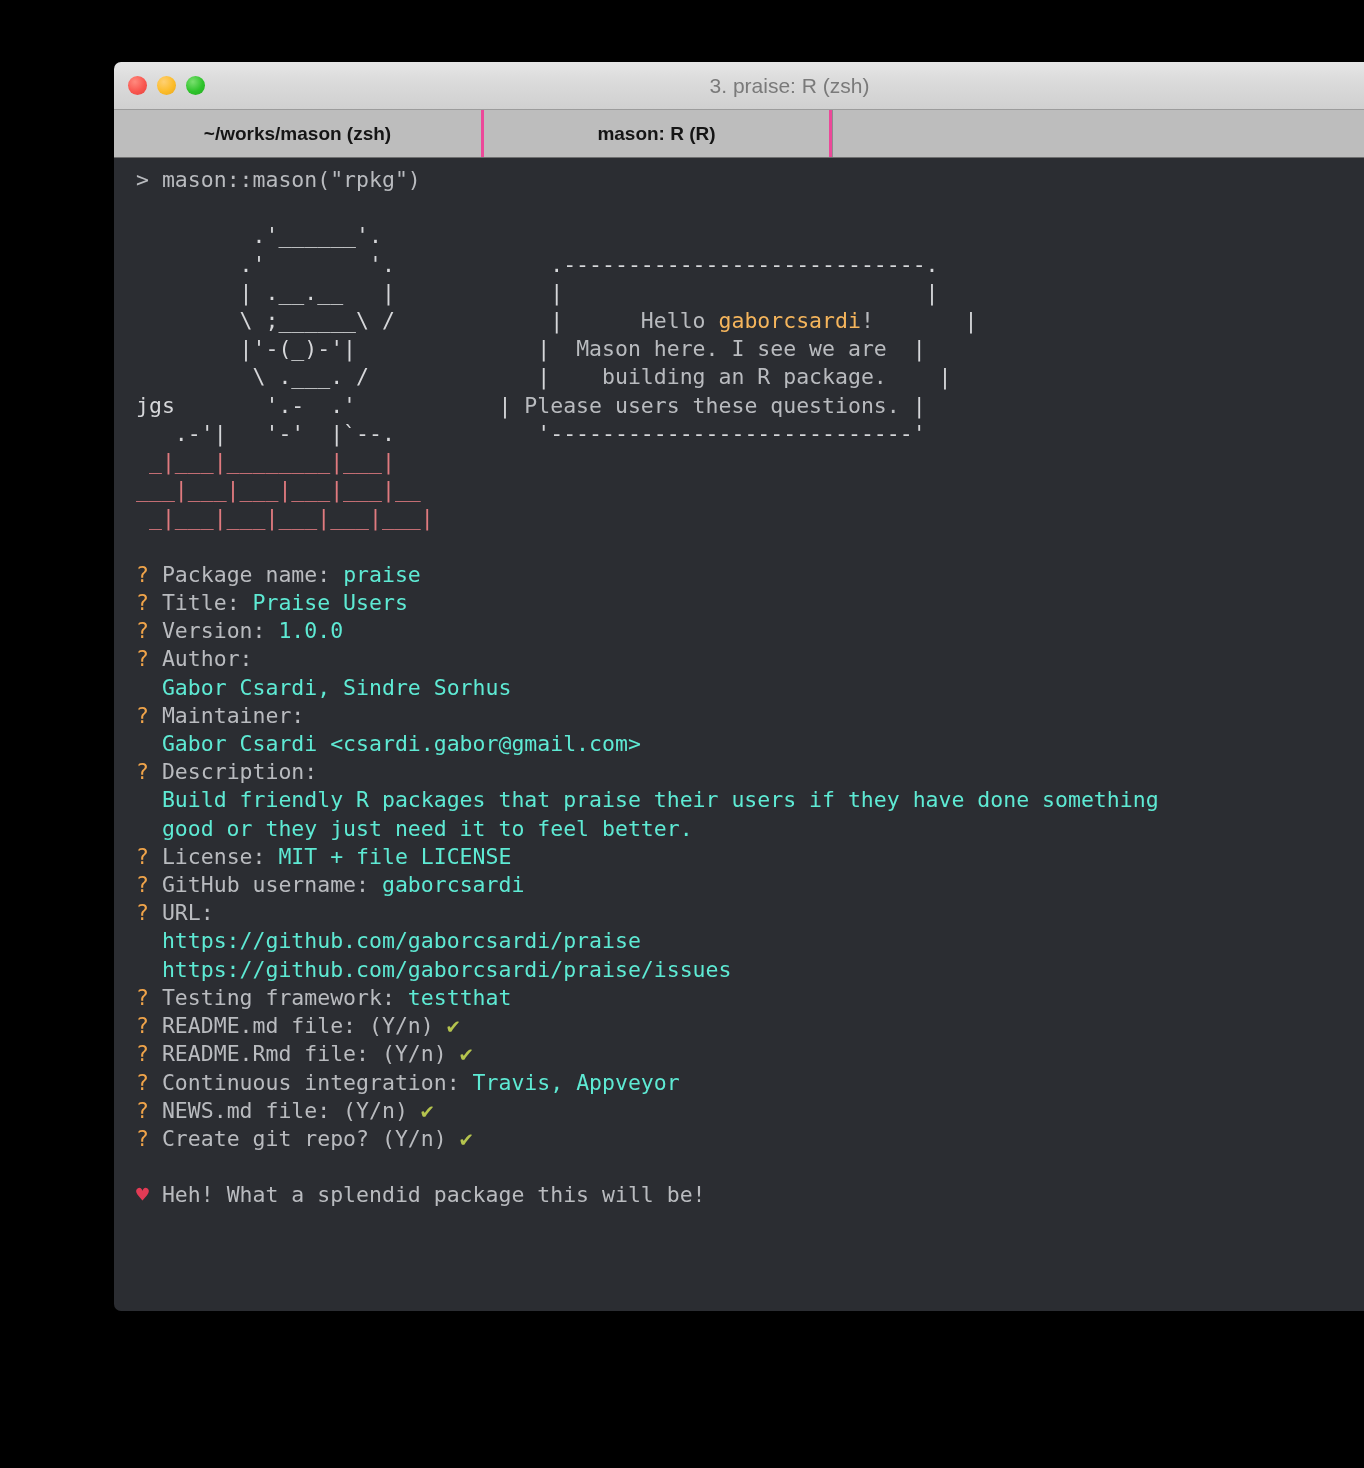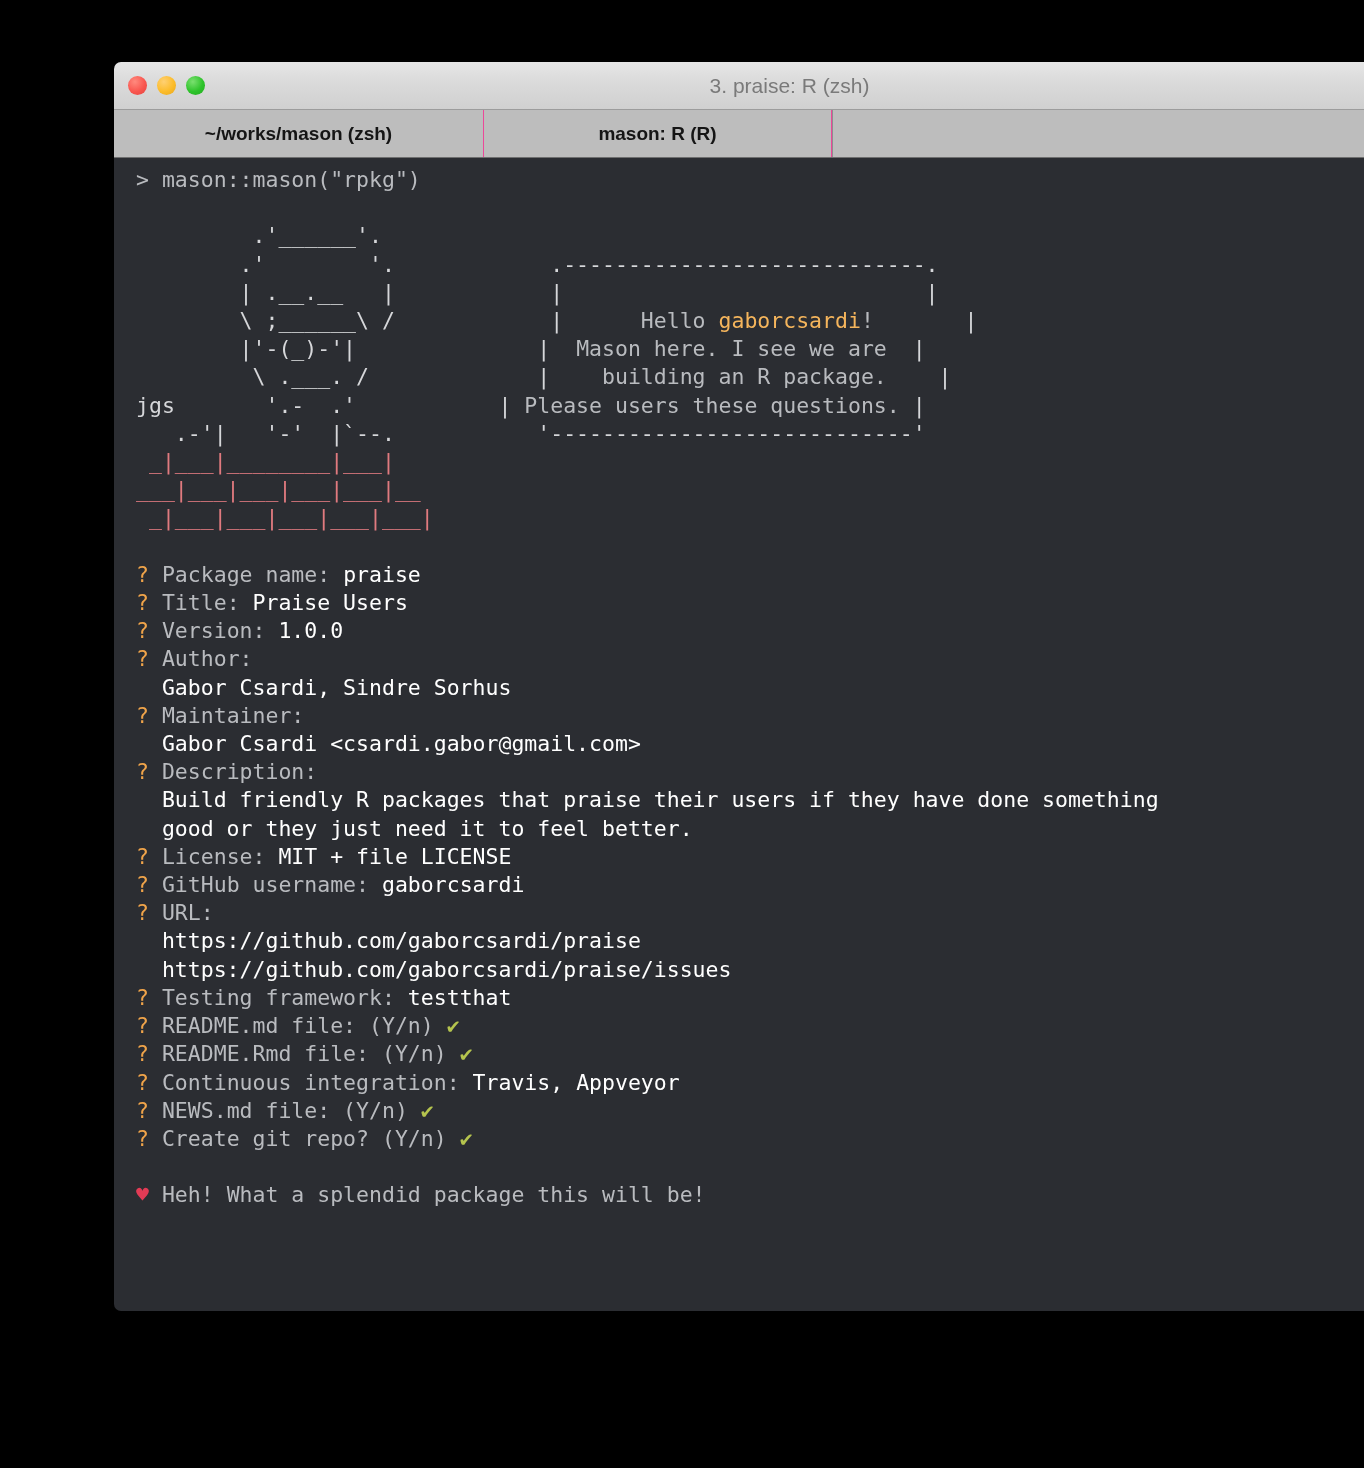--- a/index.html
+++ b/index.html
@@ -80,21 +80,21 @@
     justify-content: center;
     font-family: "Liberation Sans", sans-serif;
     font-size: 19px;
     font-weight: bold;
     color: #151515;
     box-sizing: border-box;
     position: relative;
   }
   .tab.inactive {
     background: #bdbdbd;
-    border-right: 1px solid #ec4899;
+    border-right: 3px solid #ec4899;
     height: 47px;
   }
   .tab.active {
     background: linear-gradient(to bottom, #dedede 0%, #d2d2d2 100%);
     border: 1px solid #7b7b7b;
     border-bottom: none;
     border-radius: 6px 6px 0 0;
     height: 44px;
     margin-bottom: -1px;
     z-index: 3;
@@ -123,21 +123,21 @@
     color: #d6d7da;
     white-space: pre;
     letter-spacing: 0px;
   }
 
   
   .c-white   { color: #d6d7da; }
   .c-grey    { color: #b9bbbf; }
   .c-yellow  { color: #f0a44a; }
   .c-orange  { color: #f5b55c; }
-  .c-green   { color: #ffffff; }
+  .c-green   { color: #5eead4; }
   .c-heart   { color: #e23b55; }
   .c-check   { color: #b5c44e; }
   .c-cross   { color: #e48187; }
   .c-brick   { color: #e07a7f; }
 </style>
 </head>
 <body>
 
 <div id="terminal-window">
 

